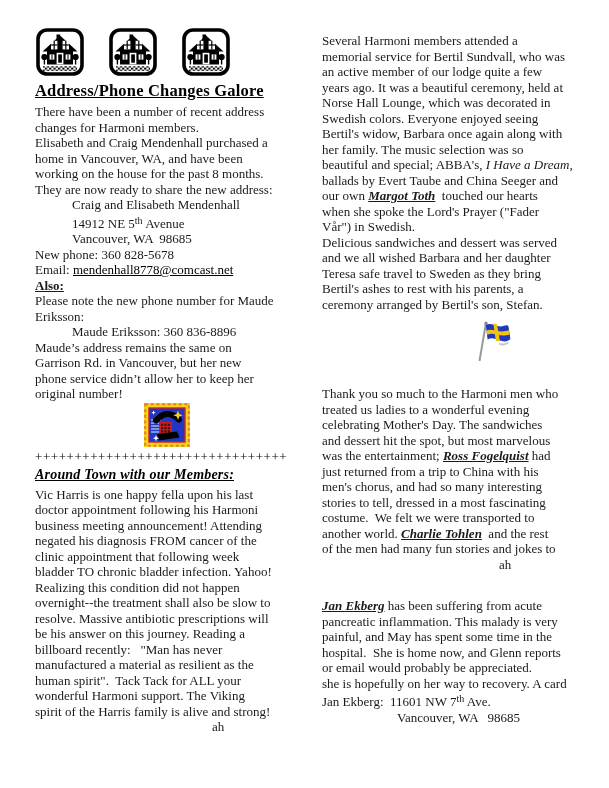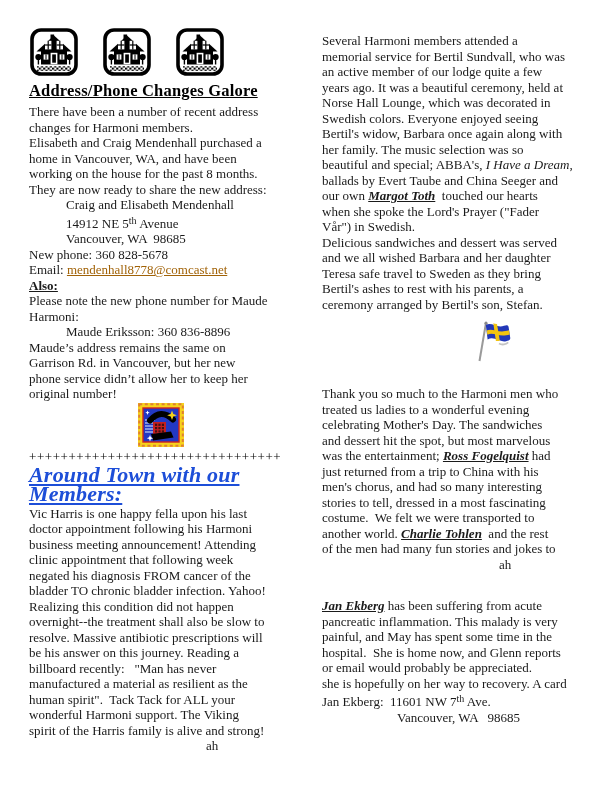--- a/index.html
+++ b/index.html
@@ -1,31 +1,31 @@
 <!DOCTYPE html>
 <html><head>
 <meta charset="utf-8">
 <style>
   html,body{margin:0;padding:0;background:#ffffff;}
   .page{position:relative;width:609px;height:788px;background:#ffffff;overflow:hidden;
         font-family:"Liberation Serif",serif;color:#1a1a1a;font-size:13px;}
   .col{position:absolute;top:0;}
-  .col-left{left:29px;top:28px;width:280px;}
+  .col-left{left:35px;top:28px;width:280px;}
   .col-right{left:322px;top:33px;width:282px;}
   .houses{display:flex;gap:25px;margin-left:1px;margin-bottom:6px;}
   .h1{font-weight:bold;font-size:16.5px;line-height:18px;text-decoration:underline;
       letter-spacing:.2px;margin-bottom:4px;color:#000;}
-  .h2{font-weight:bold;font-style:italic;font-size:22px;line-height:19px;
-      text-decoration:underline;letter-spacing:.2px;margin:1px 0 3px 0;color:#1d4ed8;}
+  .h2{font-weight:bold;font-style:italic;font-size:14px;line-height:19px;
+      text-decoration:underline;letter-spacing:.2px;margin:1px 0 3px 0;color:#000000;}
   .line{white-space:pre;line-height:15.5px;}
   .in1{padding-left:37px;}
   .in2{padding-left:75px;}
   .ah{padding-left:177px;}
   .it{font-style:italic;}
-  .lk{color:#a16207;text-decoration:underline;cursor:pointer;text-align:right;}
+  .lk{color:#000000;text-decoration:underline;cursor:pointer;text-align:right;}
   .nm{font-weight:bold;font-style:italic;text-decoration:underline;}
   .al{font-weight:bold;text-decoration:underline;}
   .sp{font-size:10px;vertical-align:4px;}
   .plus{letter-spacing:.55px;line-height:14px;margin-top:2px;color:#000;}
   .stamp-wrap{margin:1px 0 0 109px;height:45px;}
   .flag-wrap{margin:5px 0 0 149px;height:49px;}
   .para-gap1{margin-top:20px;}
   .para-gap2{margin-top:26px;}
 </style>
 </head>
@@ -122,21 +122,21 @@
         <div class="line"><span>home in Vancouver, WA, and have been</span></div>
         <div class="line"><span>working on the house for the past 8 months.</span></div>
         <div class="line"><span>They are now ready to share the new address:</span></div>
         <div class="line in1"><span>Craig and Elisabeth Mendenhall</span></div>
         <div class="line in1"><span>14912 NE 5</span><span class="sp">th</span><span> Avenue</span></div>
         <div class="line in1"><span>Vancouver, WA  98685</span></div>
         <div class="line"><span>New phone: 360 828-5678</span></div>
         <div class="line"><span>Email: </span><a class="lk">mendenhall8778@comcast.net</a></div>
         <div class="line"><span class="al">Also:</span></div>
         <div class="line"><span>Please note the new phone number for Maude</span></div>
-        <div class="line"><span>Harmoni:</span></div>
+        <div class="line"><span>Eriksson:</span></div>
         <div class="line in1"><span>Maude Eriksson: 360 836-8896</span></div>
         <div class="line"><span>Maude’s address remains the same on</span></div>
         <div class="line"><span>Garrison Rd. in Vancouver, but her new</span></div>
         <div class="line"><span>phone service didn’t allow her to keep her</span></div>
         <div class="line"><span>original number!</span></div>
       </div>
 
     <div class="stamp-wrap">
       <svg width="46" height="44" viewBox="0 0 46 44">
         <rect width="46" height="44" fill="#f6d21c"></rect>
@@ -170,22 +170,22 @@
     </div>
 
     <div class="plus">++++++++++++++++++++++++++++++++</div>
 
     <div class="h2">Around Town with our Members:</div>
 
     <div class="para">
         <div class="line"><span>Vic Harris is one happy fella upon his last</span></div>
         <div class="line"><span>doctor appointment following his Harmoni</span></div>
         <div class="line"><span>business meeting announcement! Attending</span></div>
+        <div class="line"><span>negated his diagnosis FROM cancer of the</span></div>
         <div class="line"><span>clinic appointment that following week</span></div>
-        <div class="line"><span>negated his diagnosis FROM cancer of the</span></div>
         <div class="line"><span>bladder TO chronic bladder infection. Yahoo!</span></div>
         <div class="line"><span>Realizing this condition did not happen</span></div>
         <div class="line"><span>overnight--the treatment shall also be slow to</span></div>
         <div class="line"><span>resolve. Massive antibiotic prescriptions will</span></div>
         <div class="line"><span>be his answer on this journey. Reading a</span></div>
         <div class="line"><span>billboard recently:   "Man has never</span></div>
         <div class="line"><span>manufactured a material as resilient as the</span></div>
         <div class="line"><span>human spirit".  Tack Tack for ALL your</span></div>
         <div class="line"><span>wonderful Harmoni support. The Viking</span></div>
         <div class="line"><span>spirit of the Harris family is alive and strong!</span></div>

